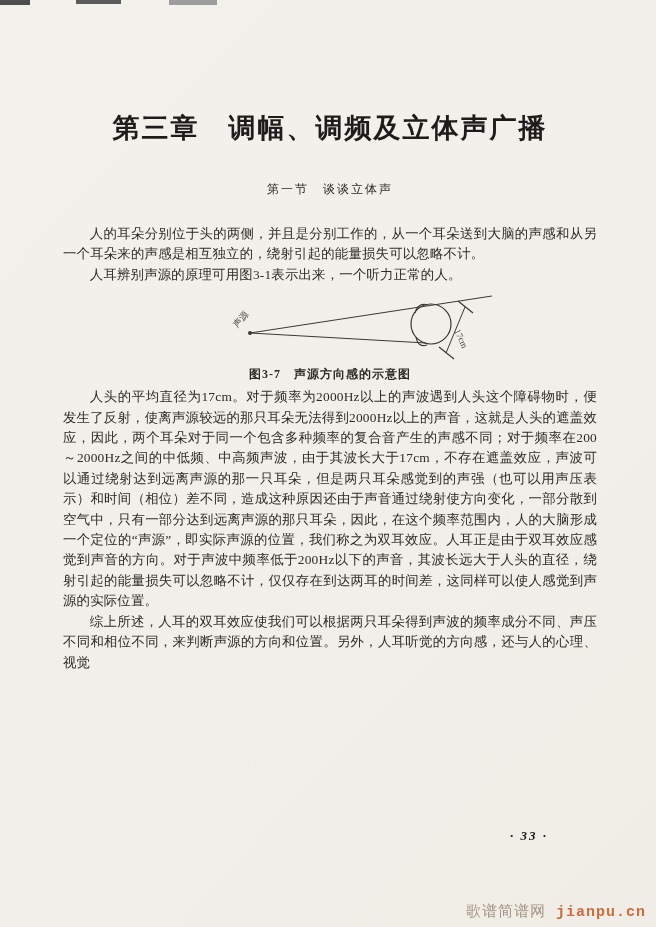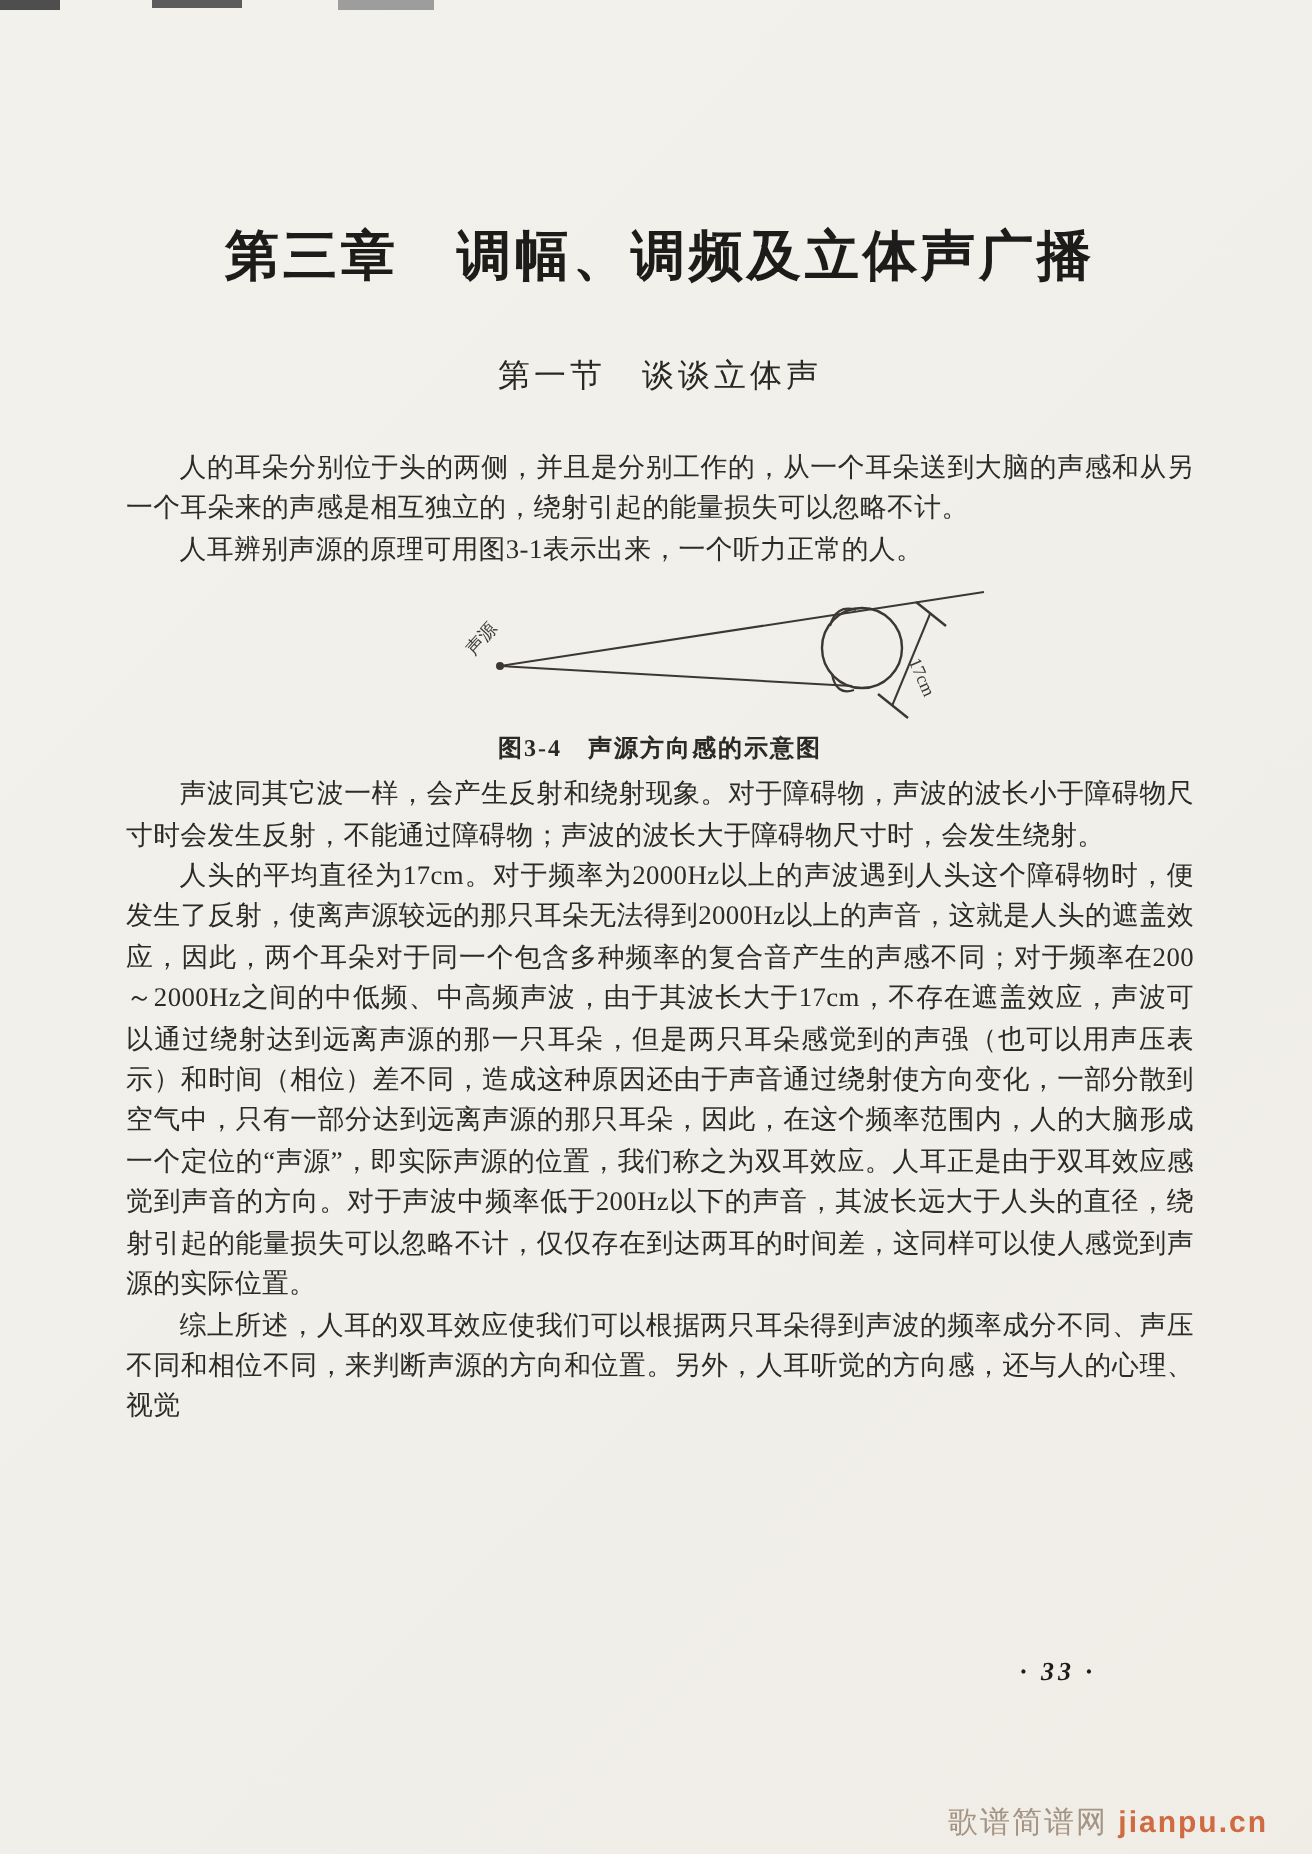--- a/index.html
+++ b/index.html
@@ -29,21 +29,21 @@
     margin: 0 0 26px 0;
     font-size: 27px;
     line-height: 44px;
     font-weight: bold;
     text-align: center;
     letter-spacing: 2px;
     color: #1e1c1a;
   }
   .section-title {
     margin: 0 0 22px 0;
-    font-size: 16px;
+    font-size: 12px;
     line-height: 26px;
     font-weight: normal;
     text-align: center;
     letter-spacing: 2px;
     color: #2a2826;
   }
   .subsection-title {
     margin: 0 0 16px 0;
     font-size: 15px;
     line-height: 22px;
@@ -94,23 +94,23 @@
     left: 510px;
     top: 828px;
     font-size: 13px;
     font-weight: bold;
     font-style: italic;
     letter-spacing: 2px;
     color: #1d1b19;
   }
   .watermark {
     position: absolute;
-    right: 22px;
+    right: 10px;
     bottom: 6px;
-    font-family: Liberation Sans, sans-serif;
+    font-family: Liberation Mono, monospace;
     font-size: 15px;
     letter-spacing: 1px;
   }
   .watermark .site-name { color: #a59484; }
   .watermark .site-url  { color: #cf6a41; font-weight: bold; }
   svg .ink { stroke: #3b3833; fill: none; }
   svg text { fill: #3b3833; font-family: "Liberation Serif", serif; }
 </style>
 </head>
 <body>
@@ -141,24 +141,23 @@
 
           <circle class="ink" cx="201" cy="37" r="20" stroke-width="1.2" fill="#f2f0ea"></circle>
           <path class="ink" d="M185 26 Q188 15 198 18" stroke-width="1.1"></path>
           <path class="ink" d="M186 50 Q188 61 197 58" stroke-width="1.1"></path>
 
           <line class="ink" x1="235" y1="20" x2="216" y2="66" stroke-width="1"></line>
           <line class="ink" x1="228" y1="14" x2="243" y2="26" stroke-width="1.2"></line>
           <line class="ink" x1="209" y1="60" x2="224" y2="72" stroke-width="1.2"></line>
           <text x="224" y="50" font-size="9" transform="rotate(66 229 47)">17cm</text>
         </svg>
-        <figcaption>图3-4　声源方向感的示意图</figcaption>
+        <figcaption>图3-7　声源方向感的示意图</figcaption>
       </figure>
 
-      <p>声波同其它波一样，会产生反射和绕射现象。对于障碍物，声波的波长小于障碍物尺寸时会发生反射，不能通过障碍物；声波的波长大于障碍物尺寸时，会发生绕射。</p>
       <p>人头的平均直径为17cm。对于频率为2000Hz以上的声波遇到人头这个障碍物时，便发生了反射，使离声源较远的那只耳朵无法得到2000Hz以上的声音，这就是人头的遮盖效应，因此，两个耳朵对于同一个包含多种频率的复合音产生的声感不同；对于频率在200～2000Hz之间的中低频、中高频声波，由于其波长大于17cm，不存在遮盖效应，声波可以通过绕射达到远离声源的那一只耳朵，但是两只耳朵感觉到的声强（也可以用声压表示）和时间（相位）差不同，造成这种原因还由于声音通过绕射使方向变化，一部分散到空气中，只有一部分达到远离声源的那只耳朵，因此，在这个频率范围内，人的大脑形成一个定位的“声源”，即实际声源的位置，我们称之为双耳效应。人耳正是由于双耳效应感觉到声音的方向。对于声波中频率低于200Hz以下的声音，其波长远大于人头的直径，绕射引起的能量损失可以忽略不计，仅仅存在到达两耳的时间差，这同样可以使人感觉到声源的实际位置。</p>
       <p>综上所述，人耳的双耳效应使我们可以根据两只耳朵得到声波的频率成分不同、声压不同和相位不同，来判断声源的方向和位置。另外，人耳听觉的方向感，还与人的心理、视觉</p>
     </div>
   </div>
 
   <div class="page-number">· 33 ·</div>
 
   <div class="watermark">
     <span class="site-name">歌谱简谱网 </span><span class="site-url">jianpu.cn</span>
   </div>

